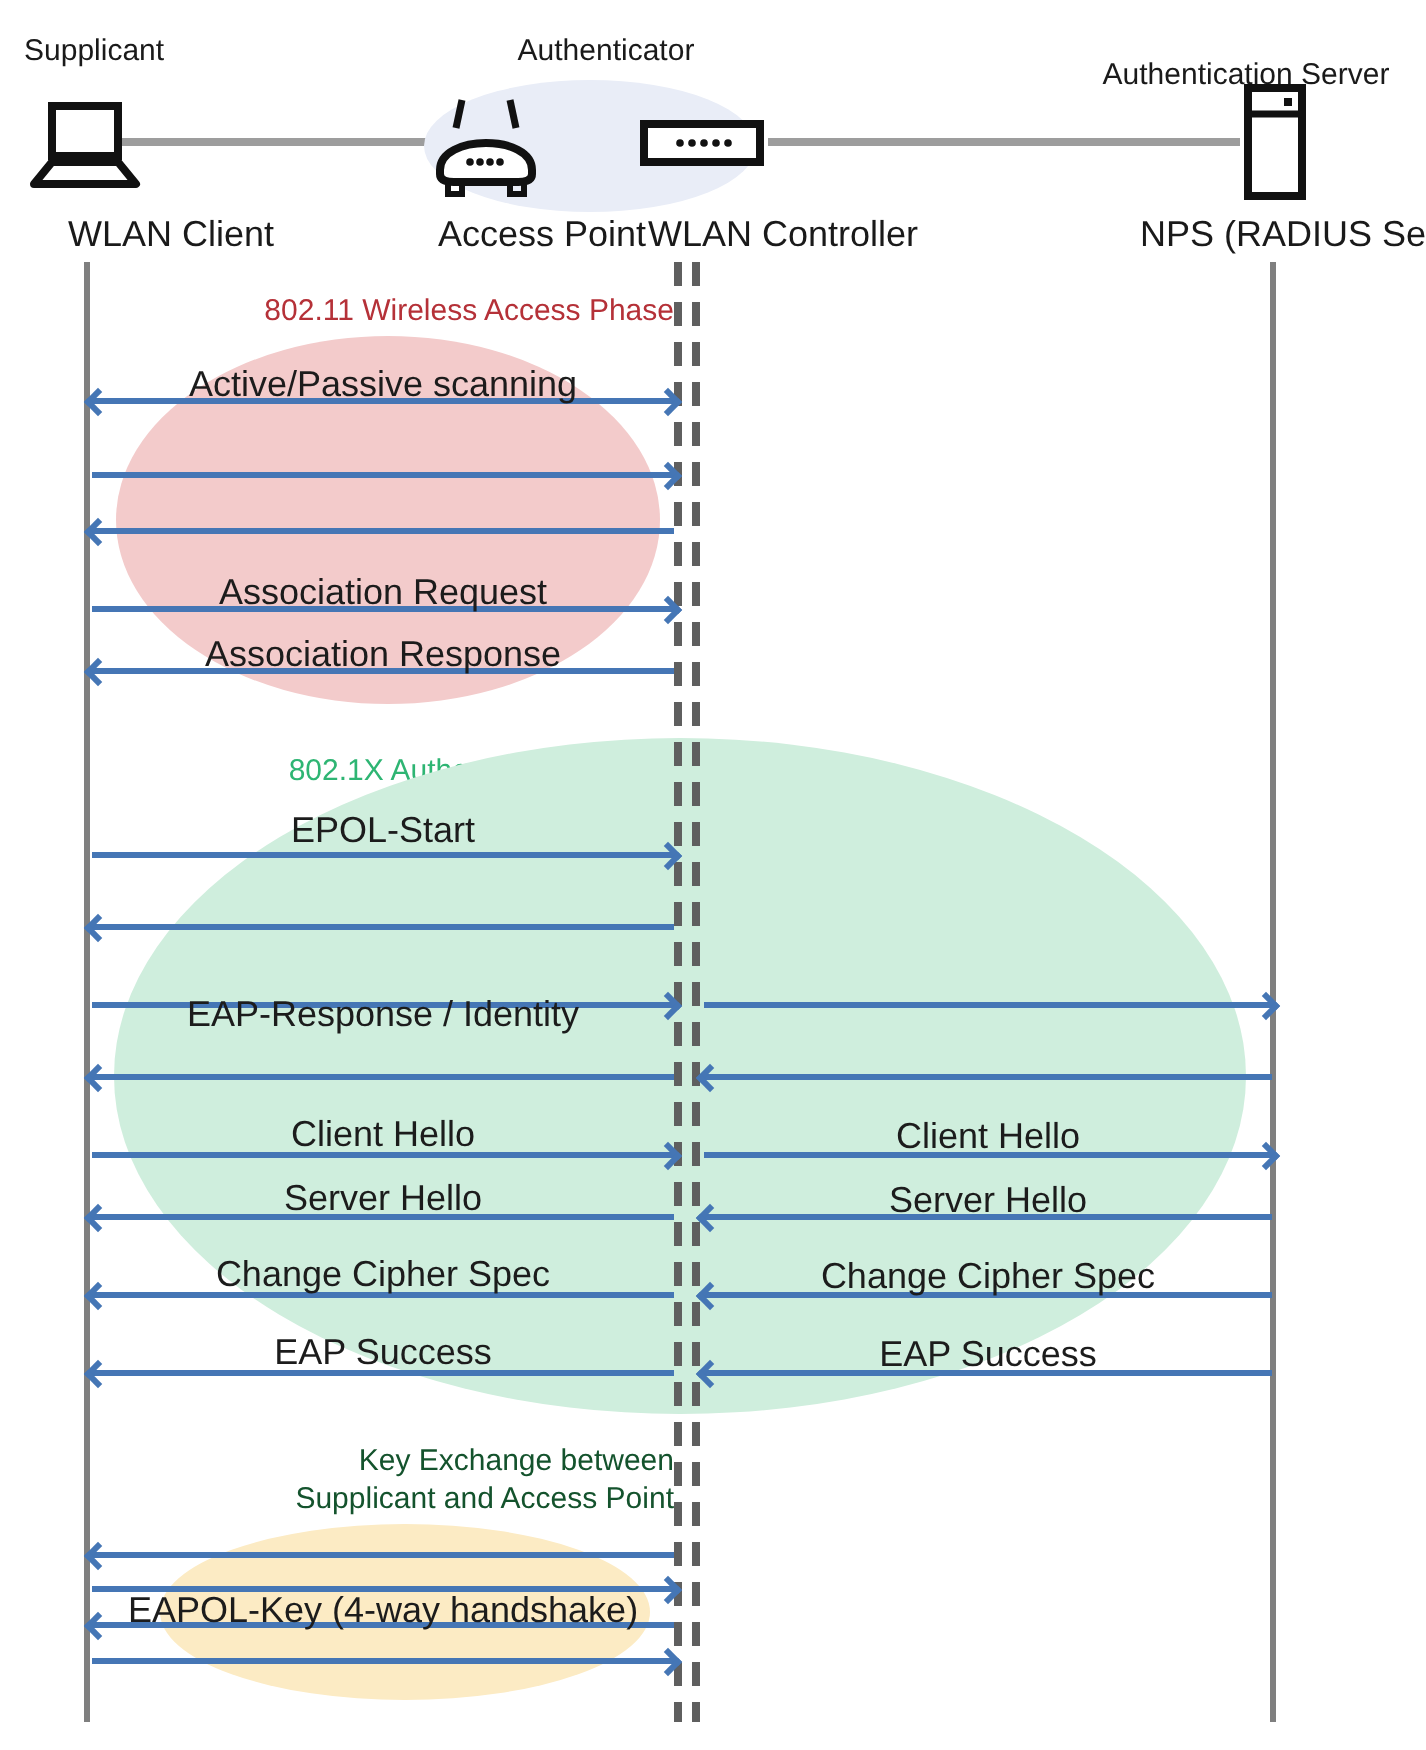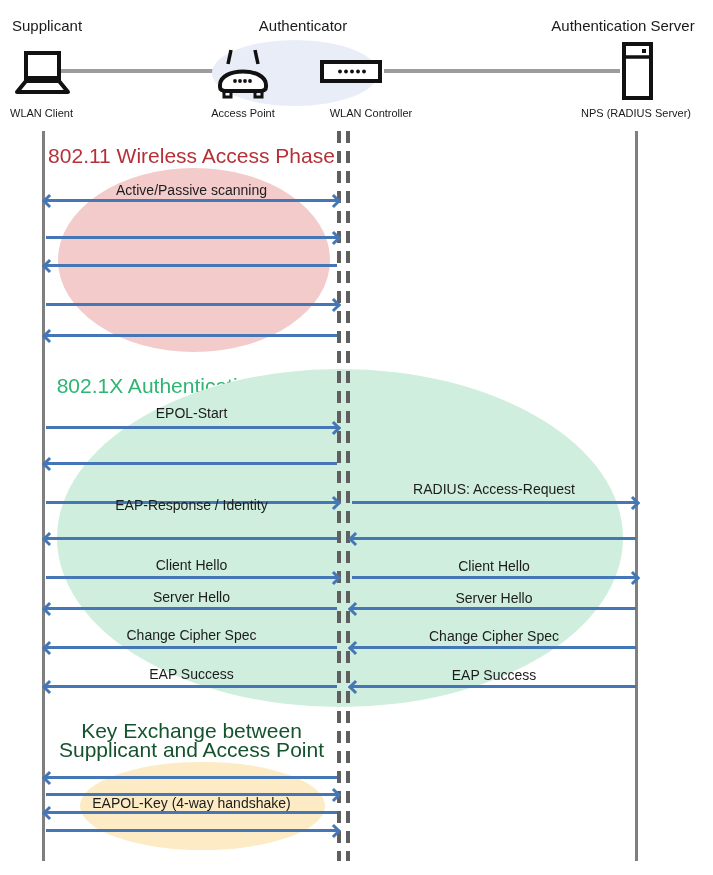--- a/index.html
+++ b/index.html
@@ -16,50 +16,50 @@
   
   .ellipse{position:absolute;border-radius:50%;}
   
   .lifeline{position:absolute;top:131px;height:730px;}
   .lifeline.solid{width:3px;background:var(--lifeline);}
   .lifeline.dashed{width:4px;background:repeating-linear-gradient(to bottom,var(--dash) 0 12px,transparent 12px 20px);}
   
   .connector{position:absolute;height:4px;background:#9d9d9d;top:69px;}
   
   .role-label{position:absolute;top:17px;font-size:15px;color:#1a1a1a;white-space:nowrap;}
-  .dev-label{position:absolute;top:107px;font-size:11px;color:#1a1a1a;white-space:nowrap;}
+  .dev-label{position:absolute;top:107px;font-size:18px;color:#1a1a1a;white-space:nowrap;margin-left:24px;}
   .center{text-align:center;}
-  .phase-title{position:absolute;font-size:21px;text-align:center;line-height:19px;white-space:pre-line;}
+  .phase-title{position:absolute;font-size:15px;text-align:right;line-height:19px;white-space:pre-line;}
   
   .arr{position:absolute;height:3px;background:var(--blue);z-index:6;}
   .arr.r::after,.arr.b::after{
     content:"";position:absolute;right:-2px;top:-3.5px;width:10px;height:10px;box-sizing:border-box;
     border:3px solid var(--blue);border-width:3px 3px 0 0;transform:rotate(45deg);
   }
   .arr.l::before,.arr.b::before{
     content:"";position:absolute;left:-2px;top:-3.5px;width:10px;height:10px;box-sizing:border-box;
     border:3px solid var(--blue);border-width:3px 0 0 3px;transform:rotate(-45deg);
   }
   .segL{left:46px;width:291px;}
   .segR{left:352px;width:284px;}
-  .mlabel{position:absolute;text-align:center;font-size:14px;color:var(--ink);z-index:7;white-space:nowrap;}
+  .mlabel{position:absolute;text-align:center;font-size:18px;color:var(--ink);z-index:7;white-space:nowrap;}
   .mlabel.segL{left:46px;width:291px;}
   .mlabel.segR{left:352px;width:284px;}
   .icon{position:absolute;z-index:3;} .z1{z-index:1;} .z4{z-index:4;}
 </style>
 </head>
 <body>
 
 <div id="canvas">
 
   <div class="ellipse z1" style="left:212px;top:40px;width:166px;height:66px;background:#e9edf7;"></div>
 
   <div class="role-label" style="left:12px;">Supplicant</div>
   <div class="role-label center" style="left:230px;width:146px;">Authenticator</div>
-  <div class="role-label center" style="left:543px;width:180px;left:533px;">Authentication Server</div>
+  <div class="role-label center" style="left:543px;width:180px;left:533px;margin-top:12px;">Authentication Server</div>
 
   <div class="connector" style="left:60px;width:155px;"></div>
   <div class="connector" style="left:287px;width:23px;"></div>
   <div class="connector" style="left:384px;width:236px;"></div>
 
   <div class="icon" style="left:12px;top:50px;">
     <svg width="60" height="48" viewBox="0 0 60 48">
       <rect x="14" y="3" width="33" height="25" fill="none" stroke="#111" stroke-width="4"></rect>
       <path d="M14 31 L47 31 L56 42 L5 42 Z" fill="none" stroke="#111" stroke-width="4" stroke-linejoin="round"></path>
     </svg>
@@ -93,21 +93,21 @@
   <div class="icon" style="left:622px;top:42px;">
     <svg width="31" height="58" viewBox="0 0 31 58">
       <rect x="2" y="2" width="27" height="54" fill="#fff" stroke="#111" stroke-width="4"></rect>
       <line x1="2" y1="15" x2="29" y2="15" stroke="#111" stroke-width="3.5"></line>
       <rect x="20" y="7" width="4" height="4" fill="#111"></rect>
     </svg>
   </div>
 
   <div class="dev-label" style="left:10px;">WLAN Client</div>
   <div class="dev-label center" style="left:195px;width:96px;">Access Point</div>
-  <div class="dev-label center" style="left:312px;width:118px;">WLAN Controller</div>
+  <div class="dev-label center" style="left:300px;width:118px;">WLAN Controller</div>
   <div class="dev-label center" style="left:546px;width:180px;">NPS (RADIUS Server)</div>
 
   <div class="ellipse z1" style="left:58px;top:168px;width:272px;height:184px;background:#f3cbcb;"></div>
   <div class="ellipse z1" style="left:57px;top:369px;width:566px;height:338px;background:#cfeedd;"></div>
   <div class="ellipse z1" style="left:80px;top:762px;width:245px;height:88px;background:#fcebc4;"></div>
 
   <div class="lifeline solid z4" style="left:42px;"></div>
   <div class="lifeline dashed z4" style="left:337px;"></div>
   <div class="lifeline dashed z4" style="left:346px;"></div>
   <div class="lifeline solid z4" style="left:635px;"></div>
@@ -117,32 +117,33 @@
   <div class="phase-title" style="left:46px;width:291px;top:721px;color:#14532d;">Key Exchange between
 Supplicant and Access Point</div>
 
   <div class="mlabel segL" style="top:182px;">Active/Passive scanning</div>
   <div class="arr b segL" style="top:199px;"></div>
 
   <div class="arr r segL" style="top:236px;"></div>
 
   <div class="arr l segL" style="top:264px;"></div>
 
+  <div class="mlabel segL" style="top:286px;">Association Request</div>
   <div class="arr r segL" style="top:303px;"></div>
 
+  <div class="mlabel segL" style="top:317px;">Association Response</div>
   <div class="arr l segL" style="top:334px;"></div>
 
   <div class="mlabel segL" style="top:405px;">EPOL-Start</div>
   <div class="arr r segL" style="top:426px;"></div>
 
   <div class="arr l segL" style="top:462px;"></div>
 
   <div class="mlabel segL" style="top:497px;">EAP-Response / Identity</div>
   <div class="arr r segL" style="top:501px;"></div>
-  <div class="mlabel segR" style="top:481px;">RADIUS: Access-Request</div>
   <div class="arr r segR" style="top:501px;"></div>
 
   <div class="arr l segL" style="top:537px;"></div>
   <div class="arr l segR" style="top:537px;"></div>
 
   <div class="mlabel segL" style="top:557px;">Client Hello</div>
   <div class="arr r segL" style="top:576px;"></div>
   <div class="mlabel segR" style="top:558px;">Client Hello</div>
   <div class="arr r segR" style="top:576px;"></div>
 

